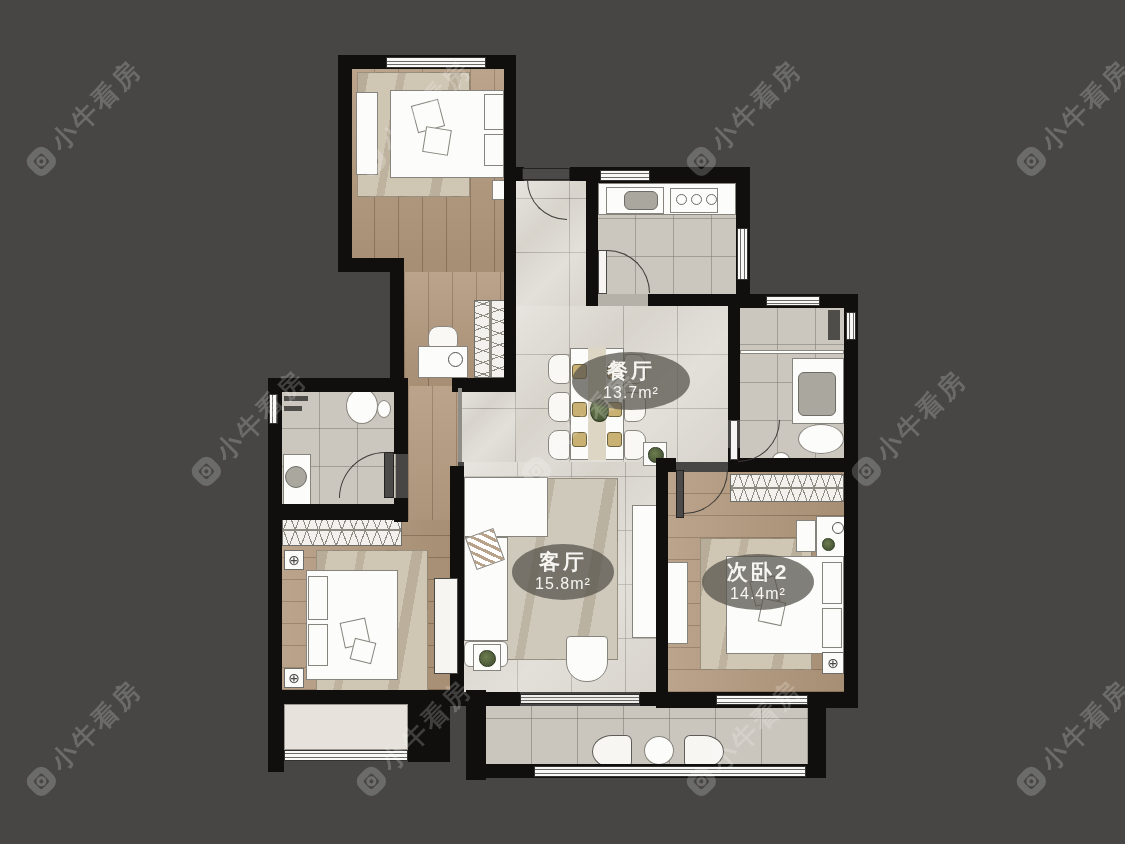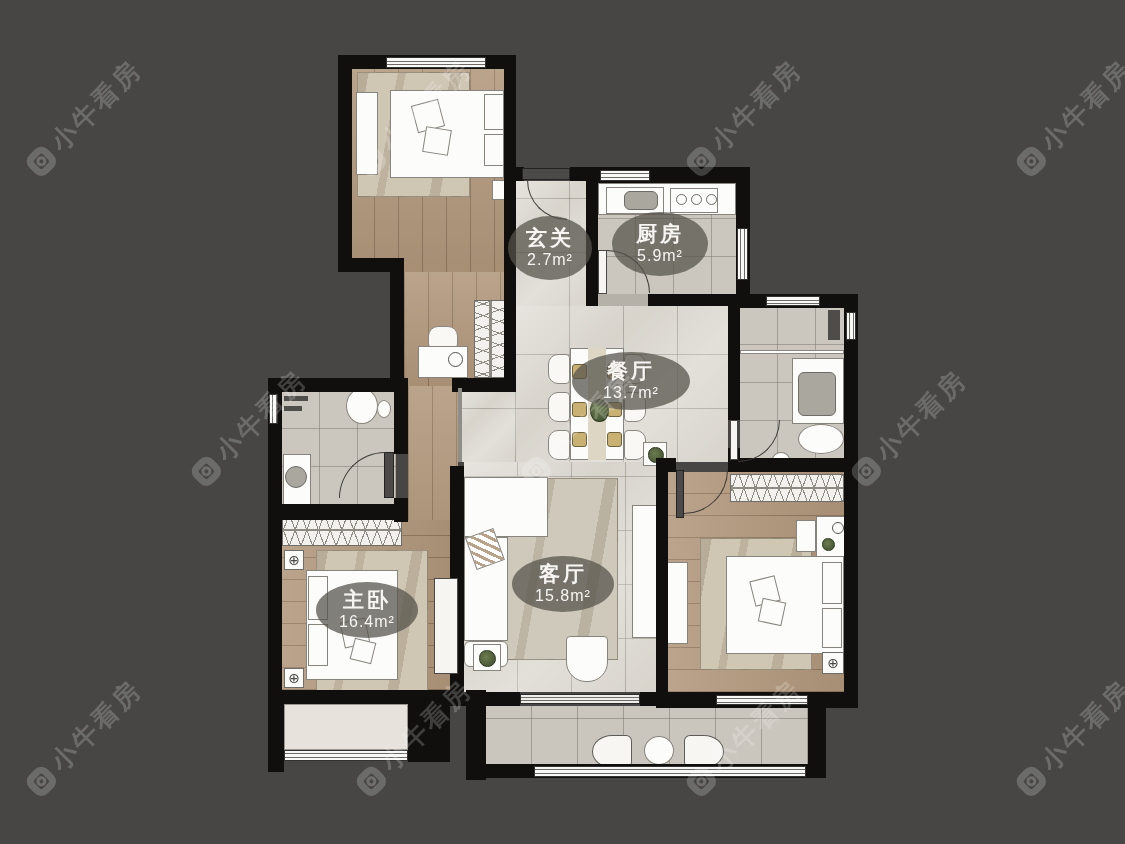--- a/index.html
+++ b/index.html
@@ -237,40 +237,32 @@
   <div class="furn" style="left:822px;top:562px;width:20px;height:42px"></div>
   <div class="furn" style="left:822px;top:608px;width:20px;height:40px"></div>
   <div class="furn" style="left:752px;top:578px;width:26px;height:26px;transform:rotate(-14deg)"></div>
   <div class="furn" style="left:760px;top:600px;width:24px;height:24px;transform:rotate(12deg)"></div>
   <div class="spk" style="left:822px;top:652px;width:22px;height:22px">⊕</div>
 
   <div class="bchair" style="left:592px;top:735px;width:40px;height:33px;border-radius:50% 6px 6px 50% / 50% 6px 6px 50%"></div>
   <div class="bchair" style="left:684px;top:735px;width:40px;height:33px;border-radius:6px 50% 50% 6px / 6px 50% 50% 6px"></div>
   <div class="furn" style="left:644px;top:736px;width:30px;height:29px;border-radius:50%"></div>
 
-  <div class="label" style="left:508px;top:216px;width:84px;height:64px">
-    <div class="lname">玄关</div>
-    <div class="larea">2.7m²</div>
-  </div>
-  <div class="label" style="left:612px;top:212px;width:96px;height:64px">
-    <div class="lname">厨房</div>
-    <div class="larea">5.9m²</div>
-  </div>
   <div class="label" style="left:572px;top:352px;width:118px;height:58px">
     <div class="lname">餐厅</div>
     <div class="larea">13.7m²</div>
   </div>
-  <div class="label" style="left:316px;top:582px;width:102px;height:56px">
-    <div class="lname">主卧</div>
-    <div class="larea">16.4m²</div>
-  </div>
-  <div class="label" style="left:512px;top:556px;width:102px;height:56px">
+  <div class="label" style="left:512px;top:544px;width:102px;height:56px">
     <div class="lname">客厅</div>
     <div class="larea">15.8m²</div>
   </div>
+  <div class="label" style="left:702px;top:554px;width:112px;height:56px">
+    <div class="lname">次卧2</div>
+    <div class="larea">14.4m²</div>
+  </div>
 
   <div class="wm" style="left:10px;top:100px">
       <span class="wm-logo"></span>
       <span>小牛看房</span>
     </div>
   <div class="wm" style="left:340px;top:100px">
       <span class="wm-logo"></span>
       <span>小牛看房</span>
     </div>
   <div class="wm" style="left:670px;top:100px">

